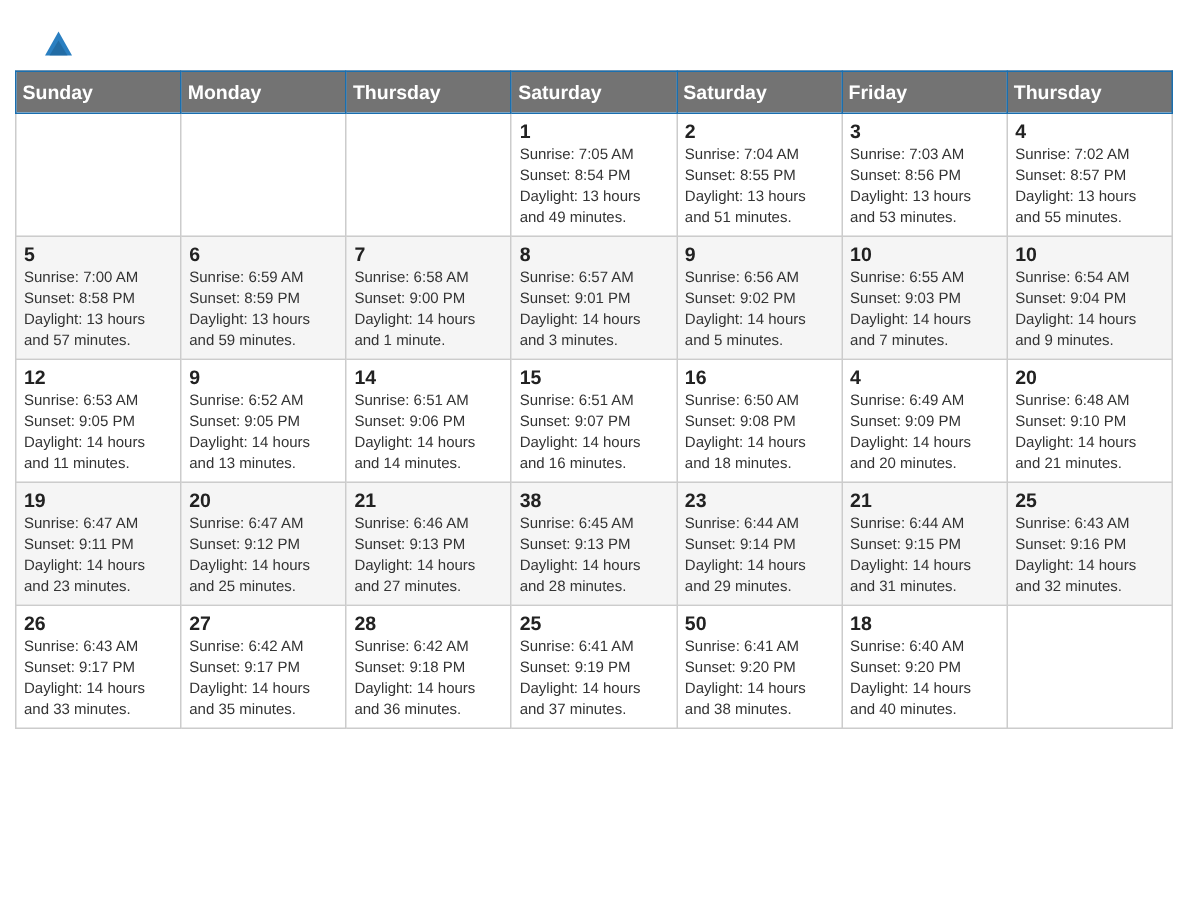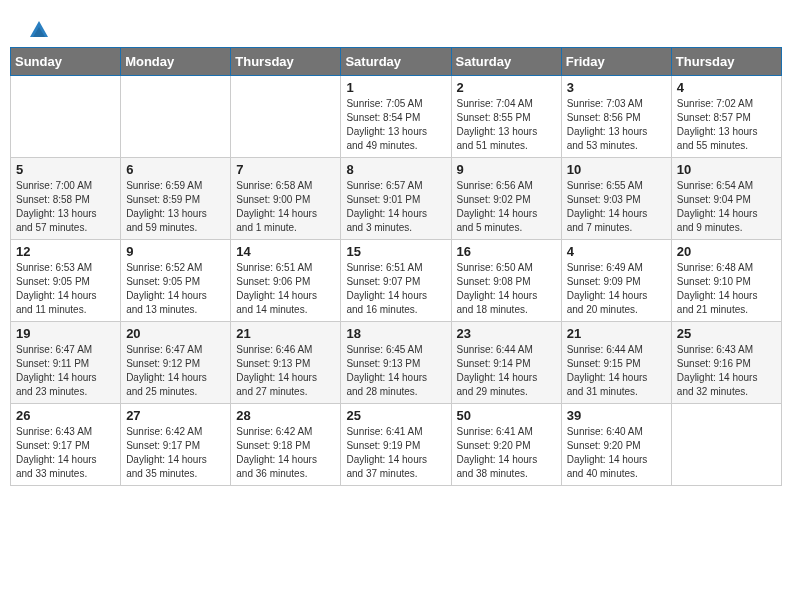--- a/index.html
+++ b/index.html
@@ -215,21 +215,21 @@
         </td>
         <td>
           <span class="day-number">20</span>
           <div class="day-info">Sunrise: 6:47 AM<br>Sunset: 9:12 PM<br>Daylight: 14 hours and 25 minutes.</div>
         </td>
         <td>
           <span class="day-number">21</span>
           <div class="day-info">Sunrise: 6:46 AM<br>Sunset: 9:13 PM<br>Daylight: 14 hours and 27 minutes.</div>
         </td>
         <td>
-          <span class="day-number">18</span>
+          <span class="day-number">38</span>
           <div class="day-info">Sunrise: 6:45 AM<br>Sunset: 9:13 PM<br>Daylight: 14 hours and 28 minutes.</div>
         </td>
         <td>
           <span class="day-number">23</span>
           <div class="day-info">Sunrise: 6:44 AM<br>Sunset: 9:14 PM<br>Daylight: 14 hours and 29 minutes.</div>
         </td>
         <td>
           <span class="day-number">21</span>
           <div class="day-info">Sunrise: 6:44 AM<br>Sunset: 9:15 PM<br>Daylight: 14 hours and 31 minutes.</div>
         </td>
@@ -253,19 +253,19 @@
         </td>
         <td>
           <span class="day-number">25</span>
           <div class="day-info">Sunrise: 6:41 AM<br>Sunset: 9:19 PM<br>Daylight: 14 hours and 37 minutes.</div>
         </td>
         <td>
           <span class="day-number">50</span>
           <div class="day-info">Sunrise: 6:41 AM<br>Sunset: 9:20 PM<br>Daylight: 14 hours and 38 minutes.</div>
         </td>
         <td>
-          <span class="day-number">39</span>
+          <span class="day-number">18</span>
           <div class="day-info">Sunrise: 6:40 AM<br>Sunset: 9:20 PM<br>Daylight: 14 hours and 40 minutes.</div>
         </td>
         <td class="empty-cell"></td>
       </tr>
     </tbody>
 </table>
 
 </body></html>

